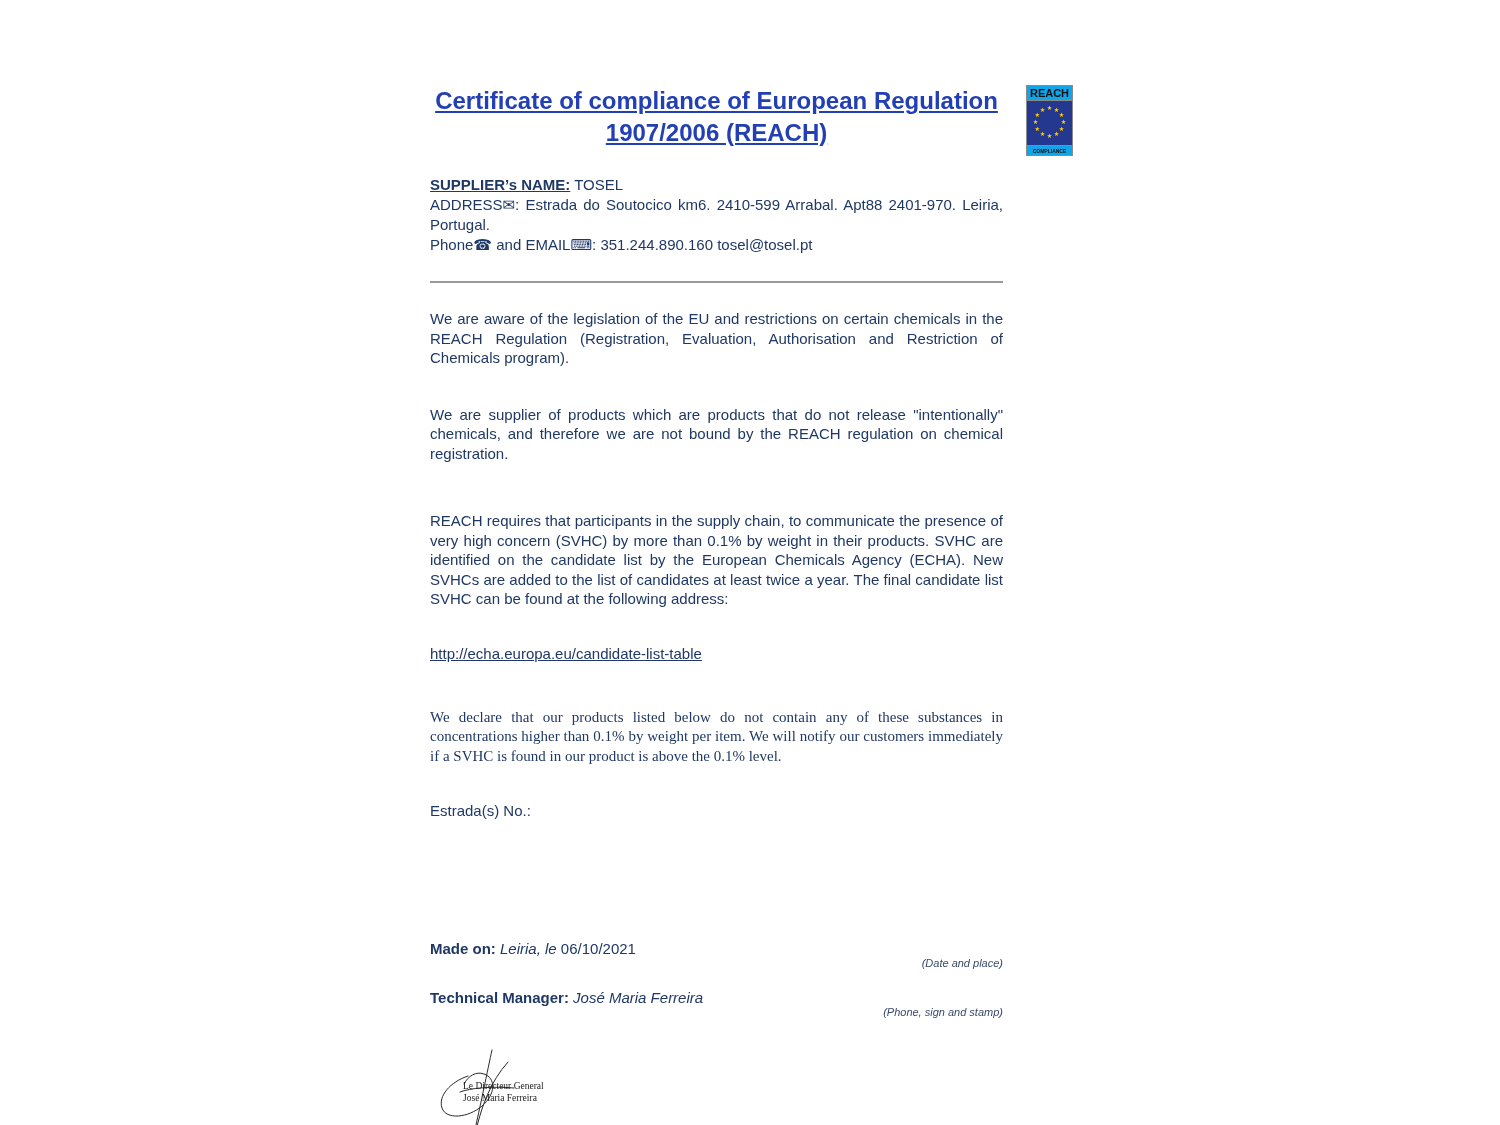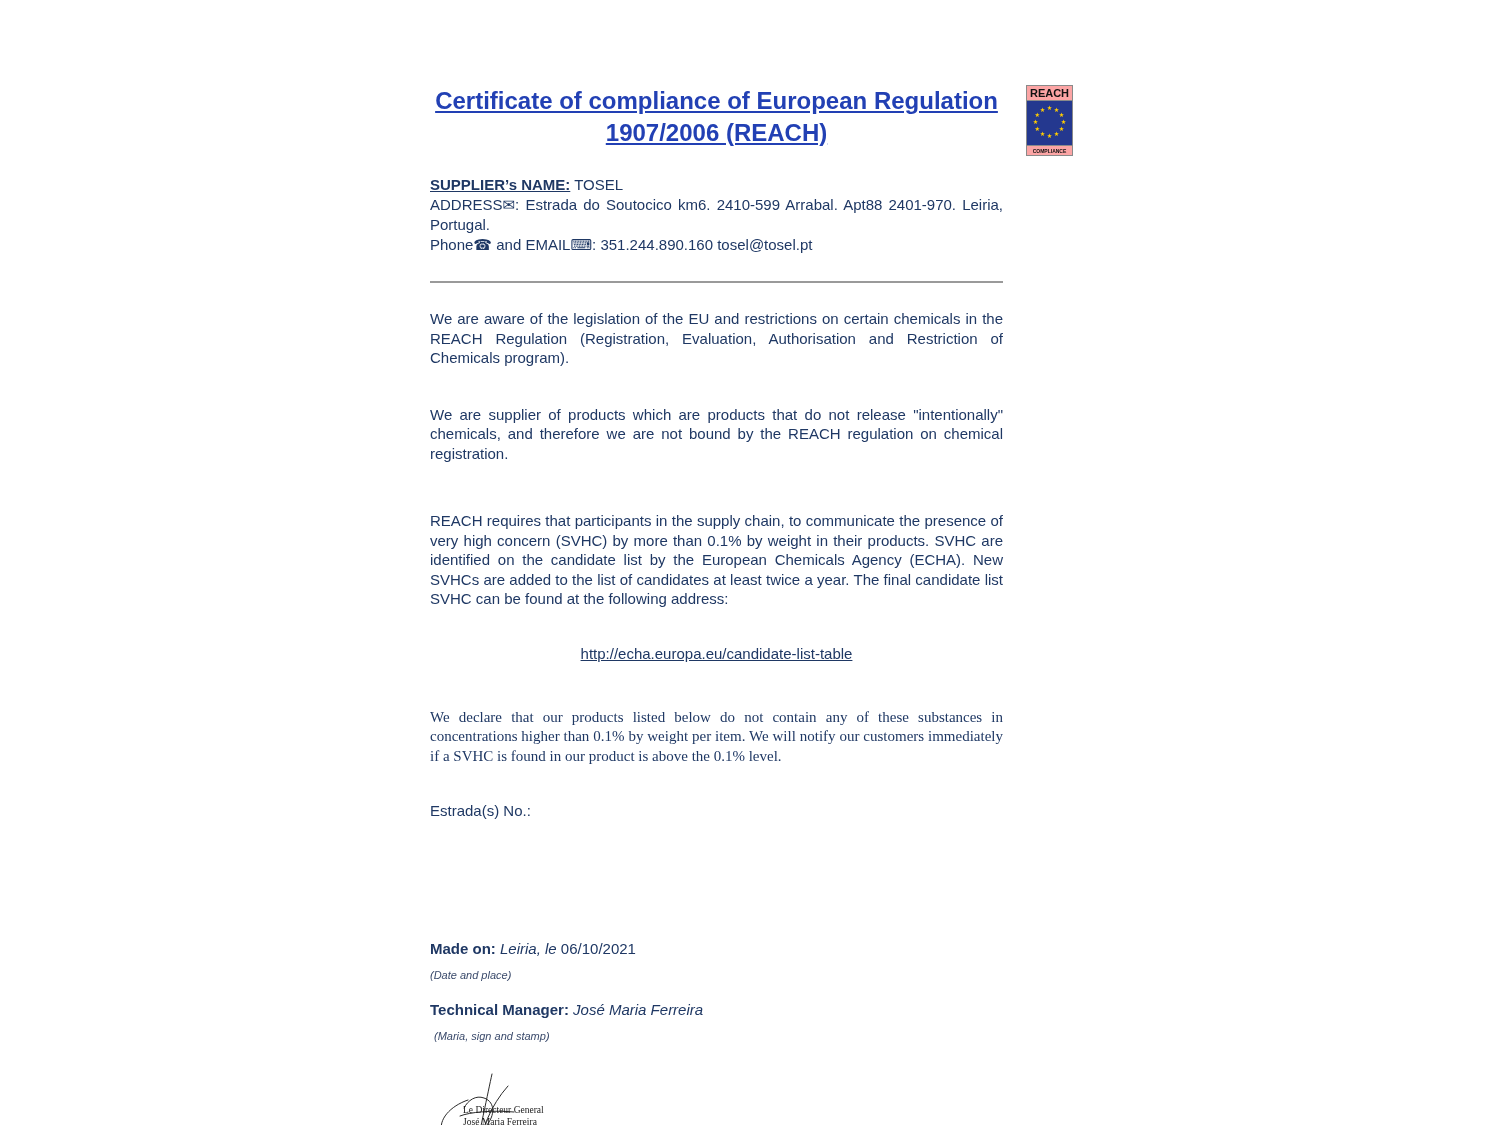--- a/index.html
+++ b/index.html
@@ -51,37 +51,37 @@
   }
   .para {
     text-align: justify;
     line-height: 19.5px;
   }
   .p-awareness { margin-top: 26px; }
   .p-supplier  { margin-top: 37px; }
   .p-svhc      { margin-top: 48px; }
   .p-link {
     margin-top: 36px;
-    text-align: center;
   }
   .p-link a {
     color: var(--body-navy);
     text-decoration: underline;
     cursor: pointer;
   }
   .p-declaration { margin-top: 46px; font-family: Liberation Serif, serif; }
   .p-articles    { margin-top: 35px; text-align: left; }
   .made-on-line  { margin-top: 119px; }
   .bold-label    { font-weight: bold; }
   .italic        { font-style: italic; }
   .caption {
     font-size: 11px;
     font-style: italic;
-    margin-top: 12px;
+    margin-top: 0;
     color: #3a4a6b;
+    text-align: right;
   }
   .manager-line { margin-top: 20px; }
   .manager-caption { padding-left: 4px; }
   .signature-block {
     position: relative;
     margin-top: 30px;
     width: 200px;
     height: 110px;
   }
   .signature-scribble {
@@ -95,21 +95,21 @@
     font-size: 9.5px;
     color: #1a1a1a;
     line-height: 12px;
     white-space: nowrap;
   }
   .reach-logo {
     position: absolute;
     left: 1026px; top: 85px;
     width: 47px;
     border: 1px solid #8a8a8a;
-    background: #fca5a5;
+    background: #0ea5e9;
   }
   .reach-logo-top {
     font-family: "Liberation Sans", sans-serif;
     font-weight: bold;
     font-size: 11px;
     color: #111111;
     text-align: center;
     padding: 1px 0;
     border-bottom: 1px solid #8a8a8a;
     letter-spacing: 0;
@@ -175,21 +175,21 @@
     <p class="p-link"><a>http://echa.europa.eu/candidate-list-table</a></p>
 
     <p class="para p-declaration">We declare that our products listed below do not contain any of these substances in concentrations higher than 0.1% by weight per item. We will notify our customers immediately if a SVHC is found in our product is above the 0.1% level.</p>
 
     <p class="para p-articles">Estrada(s) No.:</p>
 
     <div class="made-on-line"><span class="bold-label">Made on: </span><span class="italic">Leiria, le</span><span> 06/10/2021</span></div>
     <div class="caption">(Date and place)</div>
 
     <div class="manager-line"><span class="bold-label">Technical Manager: </span><span class="italic">José Maria Ferreira</span></div>
-    <div class="caption manager-caption">(Maria, sign and stamp)</div>
+    <div class="caption manager-caption">(Phone, sign and stamp)</div>
 
     <div class="signature-block">
       <svg class="signature-scribble" width="140" height="110" viewBox="0 0 140 110">
         <g fill="none" stroke="#2b2b2b" stroke-width="1" stroke-linecap="round">
           <path d="M62,2 C58,20 50,60 40,104"></path>
           <path d="M78,14 C60,34 52,58 46,82 C43,93 45,100 52,96"></path>
           <path d="M38,28 C20,34 8,48 12,60 C16,72 38,70 52,58 C66,46 66,30 54,26 C46,23 38,28 34,36"></path>
           <path d="M30,44 C40,40 62,38 84,40"></path>
         </g>
       </svg>

